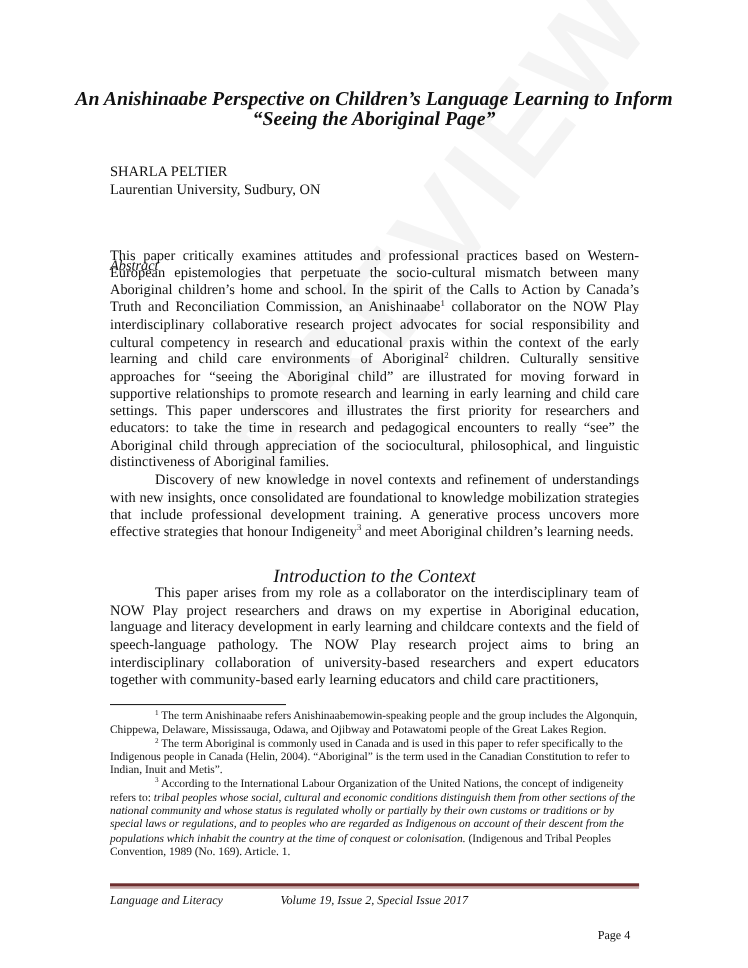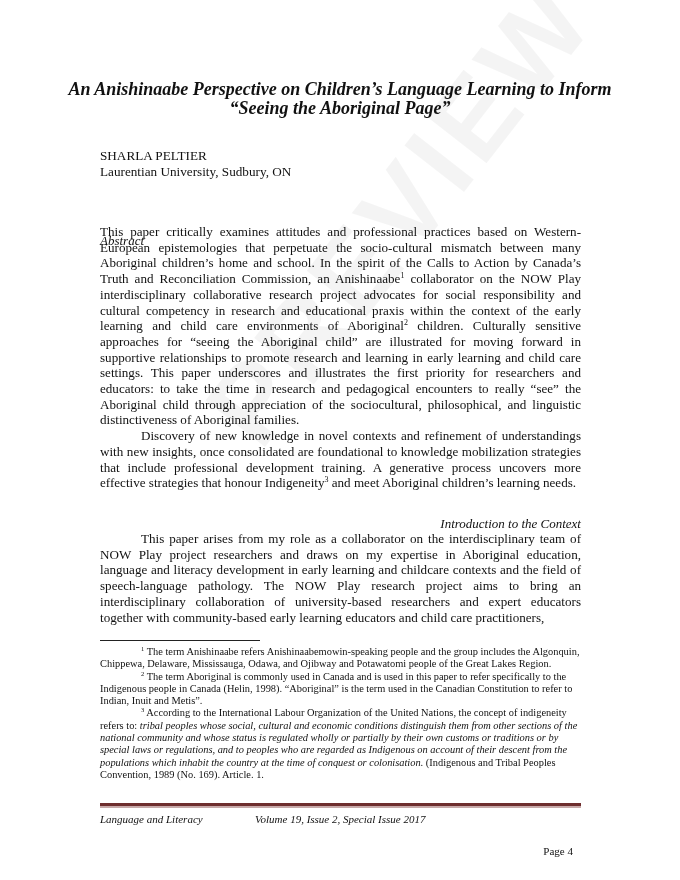--- a/index.html
+++ b/index.html
@@ -9,21 +9,21 @@
   .col { position: absolute; left: 100px; width: 481px; }
   .title { position: absolute; left: 60px; width: 560px; top: 80px; text-align: center;
            font-style: italic; font-weight: bold; font-size: 18px; line-height: 19px; }
   .author { top: 148px; font-size: 13.2px; line-height: 16px; }
   .abs-head { top: 209px; font-style: italic; font-size: 13px; line-height: 15px; margin-top: 24px; }
   .body-text { font-size: 13.1px; line-height: 15.7px; text-align: justify; }
   .body-text p { margin: 0; }
   .indent { text-indent: 41px; font-family: Liberation Serif, serif; }
   sup { font-size: 8px; line-height: 0; vertical-align: 5px; }
   .abstract { top: 224px; }
-  .intro-head { top: 516px; text-align: right; font-style: italic; font-size: 13px; line-height: 15px; }
+  .intro-head { top: 516px; text-align: center; font-style: italic; font-size: 17px; line-height: 15px; }
   .fn-rule { position: absolute; left: 100px; top: 640px; width: 160px; height: 0; border-top: 1px solid #222; }
   .footnotes { top: 646px; font-size: 10.4px; line-height: 12.3px; text-align: left; }
   .footnotes p { margin: 0; }
   .fn-indent { text-indent: 41px; }
   .footnotes sup { font-size: 6.5px; vertical-align: 4px; }
   .rule-dark { position: absolute; left: 100px; top: 803px; width: 481px; height: 3px; background: #6e2e2e; }
   .rule-light { position: absolute; left: 100px; top: 806px; width: 481px; height: 2px; background: #c7a9a9; }
   .footer { position: absolute; left: 100px; top: 813px; width: 481px; height: 18px;
             font-size: 11px; font-style: italic; }
   .footer .journal { position: absolute; left: 0; top: 0; }
@@ -61,21 +61,21 @@
   <div class="col intro-head">Introduction to the Context</div>
 
   <div class="col body-text" style="top:531px;">
     <p class="indent">This paper arises from my role as a collaborator on the interdisciplinary team of NOW Play project researchers and draws on my expertise in Aboriginal education, language and literacy development in early learning and childcare contexts and the field of speech-language pathology. The NOW Play research project aims to bring an interdisciplinary collaboration of university-based researchers and expert educators together with community-based early learning educators and child care practitioners,</p>
   </div>
 
   <div class="fn-rule"></div>
 
   <div class="col footnotes">
     <p class="fn-indent"><sup>1</sup><span> The term Anishinaabe refers Anishinaabemowin-speaking people and the group includes the Algonquin, Chippewa, Delaware, Mississauga, Odawa, and Ojibway and Potawatomi people of the Great Lakes Region.</span></p>
-    <p class="fn-indent"><sup>2</sup><span> The term Aboriginal is commonly used in Canada and is used in this paper to refer specifically to the Indigenous people in Canada (Helin, 1998). “Aboriginal” is the term used in the Canadian Constitution to refer to Indian, Inuit and Metis”.</span></p>
+    <p class="fn-indent"><sup>2</sup><span> The term Aboriginal is commonly used in Canada and is used in this paper to refer specifically to the Indigenous people in Canada (Helin, 2004). “Aboriginal” is the term used in the Canadian Constitution to refer to Indian, Inuit and Metis”.</span></p>
     <p class="fn-indent"><sup>3</sup><span> According to the International Labour Organization of the United Nations, the concept of indigeneity refers to: </span><i>tribal peoples whose social, cultural and economic conditions distinguish them from other sections of the national community and whose status is regulated wholly or partially by their own customs or traditions or by special laws or regulations, and to peoples who are regarded as Indigenous on account of their descent from the populations which inhabit the country at the time of conquest or colonisation.</i><span> (Indigenous and Tribal Peoples Convention, 1989 (No. 169). Article. 1.</span></p>
   </div>
 
   <div class="rule-dark"></div>
   <div class="rule-light"></div>
 
   <div class="footer">
     <span class="journal">Language and Literacy</span>
     <span class="volume">Volume 19, Issue 2, Special Issue 2017</span>
     <span class="page-no">Page 4</span>

